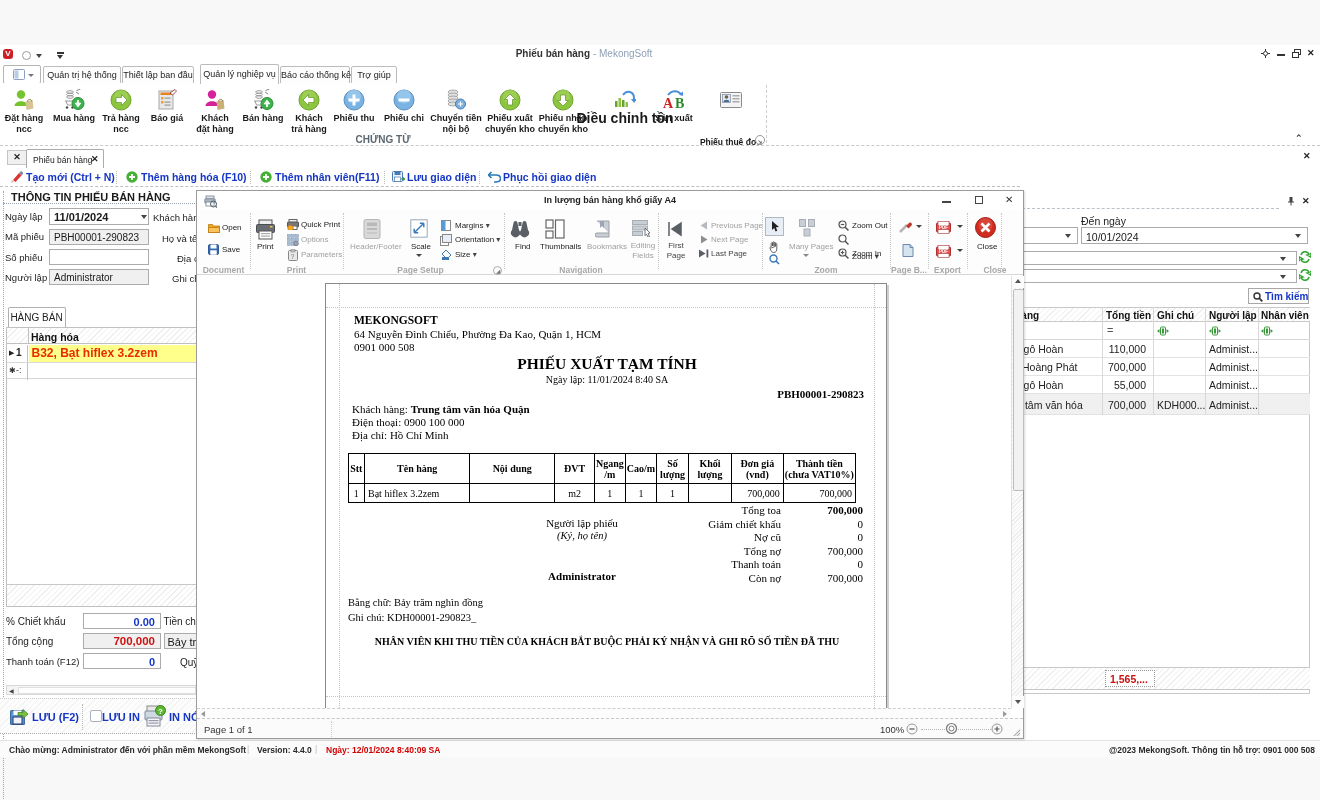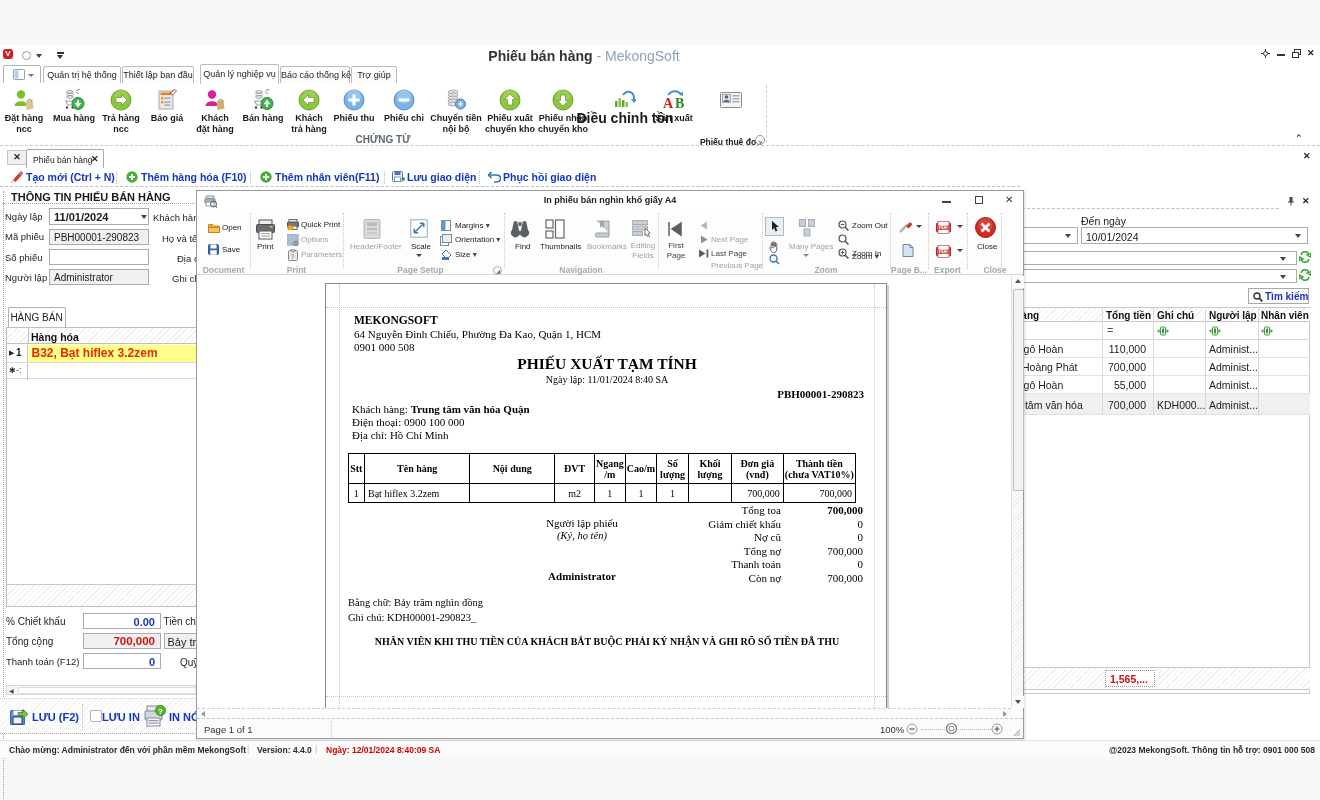--- a/index.html
+++ b/index.html
@@ -33,21 +33,21 @@
 <body>
 
 <div id="app" class="ab" style="left:0;top:45px;width:1320px;height:712px;background:#ffffff;"></div>
 
 <div id="titlebar" class="ab" style="left:0;top:45px;width:1320px;height:17px;">
   <div class="ab" style="left:3px;top:4px;width:10px;height:10px;background:#cc2027;border-radius:3px;color:#fff;font-size:8px;font-weight:bold;text-align:center;line-height:10px;">V</div>
   <div class="ab" style="left:22px;top:6px;width:9px;height:9px;border:1.5px solid #9a9a9a;border-radius:50%;"></div>
   <div class="ab" style="left:36px;top:9px;width:0;height:0;border-left:3px solid transparent;border-right:3px solid transparent;border-top:4px solid #444;"></div>
   <div class="ab" style="left:57px;top:7px;width:7px;height:1.5px;background:#333;"></div>
   <div class="ab" style="left:57px;top:10px;width:0;height:0;border-left:3.5px solid transparent;border-right:3.5px solid transparent;border-top:4px solid #333;"></div>
-  <div class="ab" style="left:0;top:3px;width:1168px;text-align:center;font-size:14px;color:#333;"><span class="b">Phiếu bán hàng</span> <span style="color:#8fa0b5;">- MekongSoft</span></div>
+  <div class="ab" style="left:0;top:3px;width:1168px;text-align:center;font-size:10px;color:#333;"><span class="b">Phiếu bán hàng</span> <span style="color:#8fa0b5;">- MekongSoft</span></div>
 
   <div class="ab" style="left:1261px;top:4px;width:9px;height:9px;">
     <svg width="9" height="9" viewBox="0 0 9 9">
         <circle cx="4.5" cy="4.5" r="2" fill="none" stroke="#333" stroke-width="1"></circle>
         <path d="M4.5 0v2M4.5 7v2M0 4.5h2M7 4.5h2" stroke="#333" stroke-width="1"></path>
       </svg>
   </div>
   <div class="ab" style="left:1277px;top:9px;width:8px;height:2px;background:#333;"></div>
   <div class="ab" style="left:1292px;top:4px;width:9px;height:9px;">
     <svg width="9" height="9" viewBox="0 0 9 9">
@@ -509,21 +509,21 @@
 
 <div id="dialog" class="ab" style="left:196px;top:190px;width:828px;height:549px;background:#fff;border:1px solid #9b9b9b;box-shadow:1px 1px 2px rgba(0,0,0,0.15);font-size:10px;">
 
   <svg class="ab" style="left:7px;top:4px;" width="13" height="13" viewBox="0 0 13 13">
       <rect x="2" y="1" width="8" height="3" fill="#dfe5ea" stroke="#77828e" stroke-width="0.8"></rect>
       <rect x="0.8" y="3.8" width="10.4" height="4.4" rx="0.8" fill="#aab6c2" stroke="#77828e" stroke-width="0.8"></rect>
       <rect x="2" y="7" width="8" height="4" fill="#fff" stroke="#77828e" stroke-width="0.8"></rect>
       <circle cx="9.5" cy="9" r="3" fill="none" stroke="#55606c" stroke-width="1"></circle>
       <path d="M11.5 11 l1.5 1.5" stroke="#55606c" stroke-width="1.2"></path>
     </svg>
-  <div class="ab b" style="left:0;top:4px;width:826px;text-align:center;font-size:9px;color:#222;">In phiếu bán nghìn khổ giấy A4</div>
+  <div class="ab b" style="left:0;top:4px;width:826px;text-align:center;font-size:9px;color:#222;">In lượng bán hàng khổ giấy A4</div>
   <div class="ab" style="left:745px;top:10px;width:9px;height:1.6px;background:#444;"></div>
   <div class="ab" style="left:778px;top:5px;width:8px;height:8px;border:1.2px solid #444;"></div>
   <div class="ab" style="left:808px;top:3px;font-size:10px;color:#333;">✕</div>
 
   <div id="dtoolbar" class="ab" style="left:0;top:19px;width:826px;height:65px;background:#fdfdfd;border-bottom:1px solid #d8d8d8;">
     
     <div class="dsep ab" style="left:53px;"></div>
     <div class="dsep ab" style="left:146px;"></div>
     <div class="dsep ab" style="left:307px;"></div>
     <div class="dsep ab" style="left:461px;"></div>
@@ -650,21 +650,21 @@
         <path d="M13 8 l5 5 -2 0.5 1.5 3 -1.5 0.7 -1.5 -3 -1.5 1.5z" fill="#fff" stroke="#555" stroke-width="0.8"></path>
       </svg>
     <div class="ab dtxt gry" style="left:424px;top:31px;width:44px;text-align:center;line-height:10px;">Editing<br>Fields</div>
     <svg class="ab" style="left:470px;top:11px;" width="16" height="16" viewBox="0 0 16 16">
         <path d="M2 1 v14 M14 2 L5 8 l9 6 z" fill="#5a5f66" stroke="#5a5f66" stroke-width="1.5"></path>
       </svg>
     <div class="ab dtxt" style="left:467px;top:31px;width:24px;text-align:center;line-height:10px;color:#444;">First<br>Page</div>
     <path><svg class="ab" style="left:502px;top:11px;" width="9" height="9" viewBox="0 0 9 9">
           <path d="M8 0.5 L1.5 4.5 8 8.5z" fill="#b5bac0"></path>
         </svg>
-    <div class="ab dtxt gry" style="left:514px;top:11px;margin-top:40px;">Previous  Page</div>
+    <div class="ab dtxt gry" style="left:514px;top:11px;">Previous  Page</div>
     <svg class="ab" style="left:503px;top:25px;" width="9" height="9" viewBox="0 0 9 9">
           <path d="M1 0.5 L7.5 4.5 1 8.5z" fill="#8a9097"></path>
         </svg>
     <div class="ab dtxt gry" style="left:514px;top:25px;">Next  Page</div>
     <svg class="ab" style="left:501px;top:39px;" width="11" height="9" viewBox="0 0 11 9">
           <path d="M1 0.5 L7.5 4.5 1 8.5z" fill="#5a5f66"></path>
           <rect x="8.5" y="0.5" width="1.8" height="8" fill="#5a5f66"></rect>
         </svg>
     <div class="ab dtxt" style="left:514px;top:39px;color:#444;">Last  Page</div>
     

